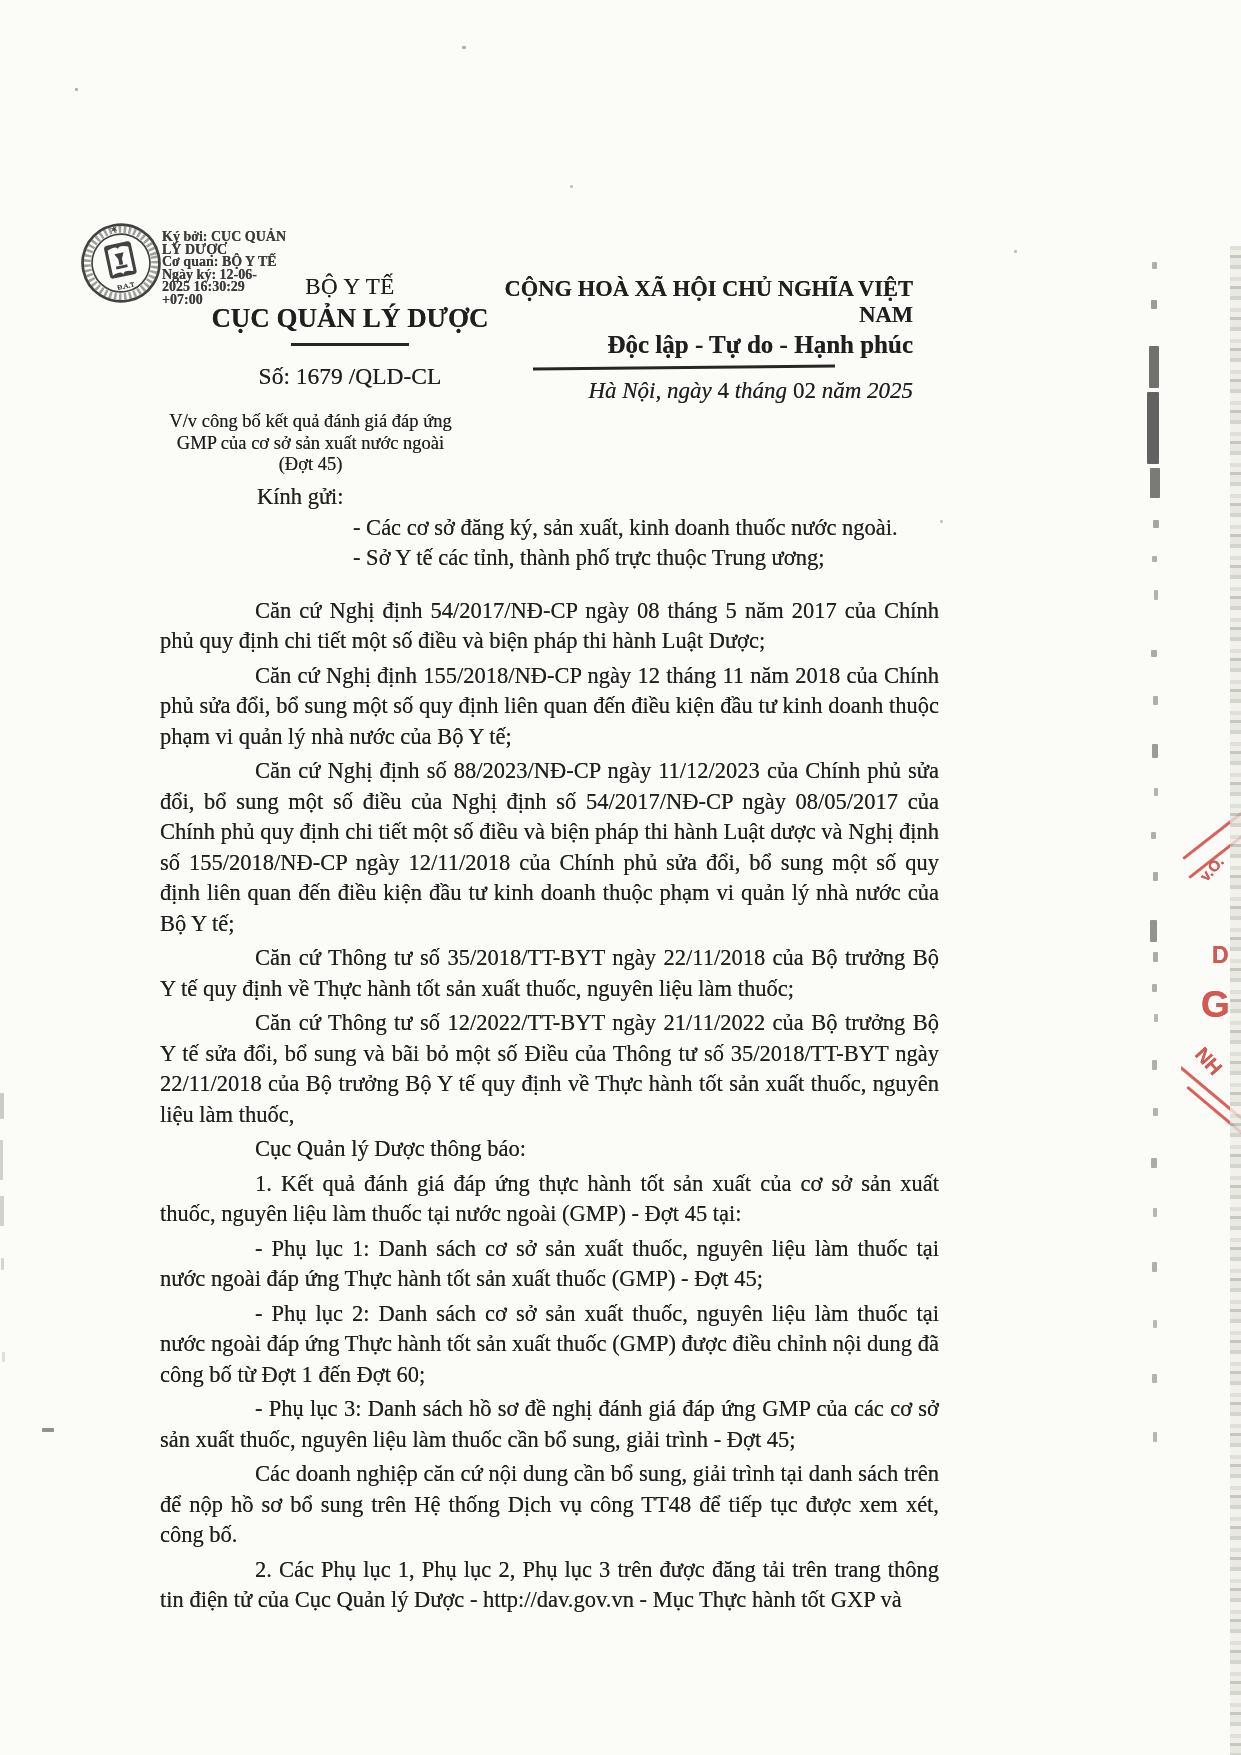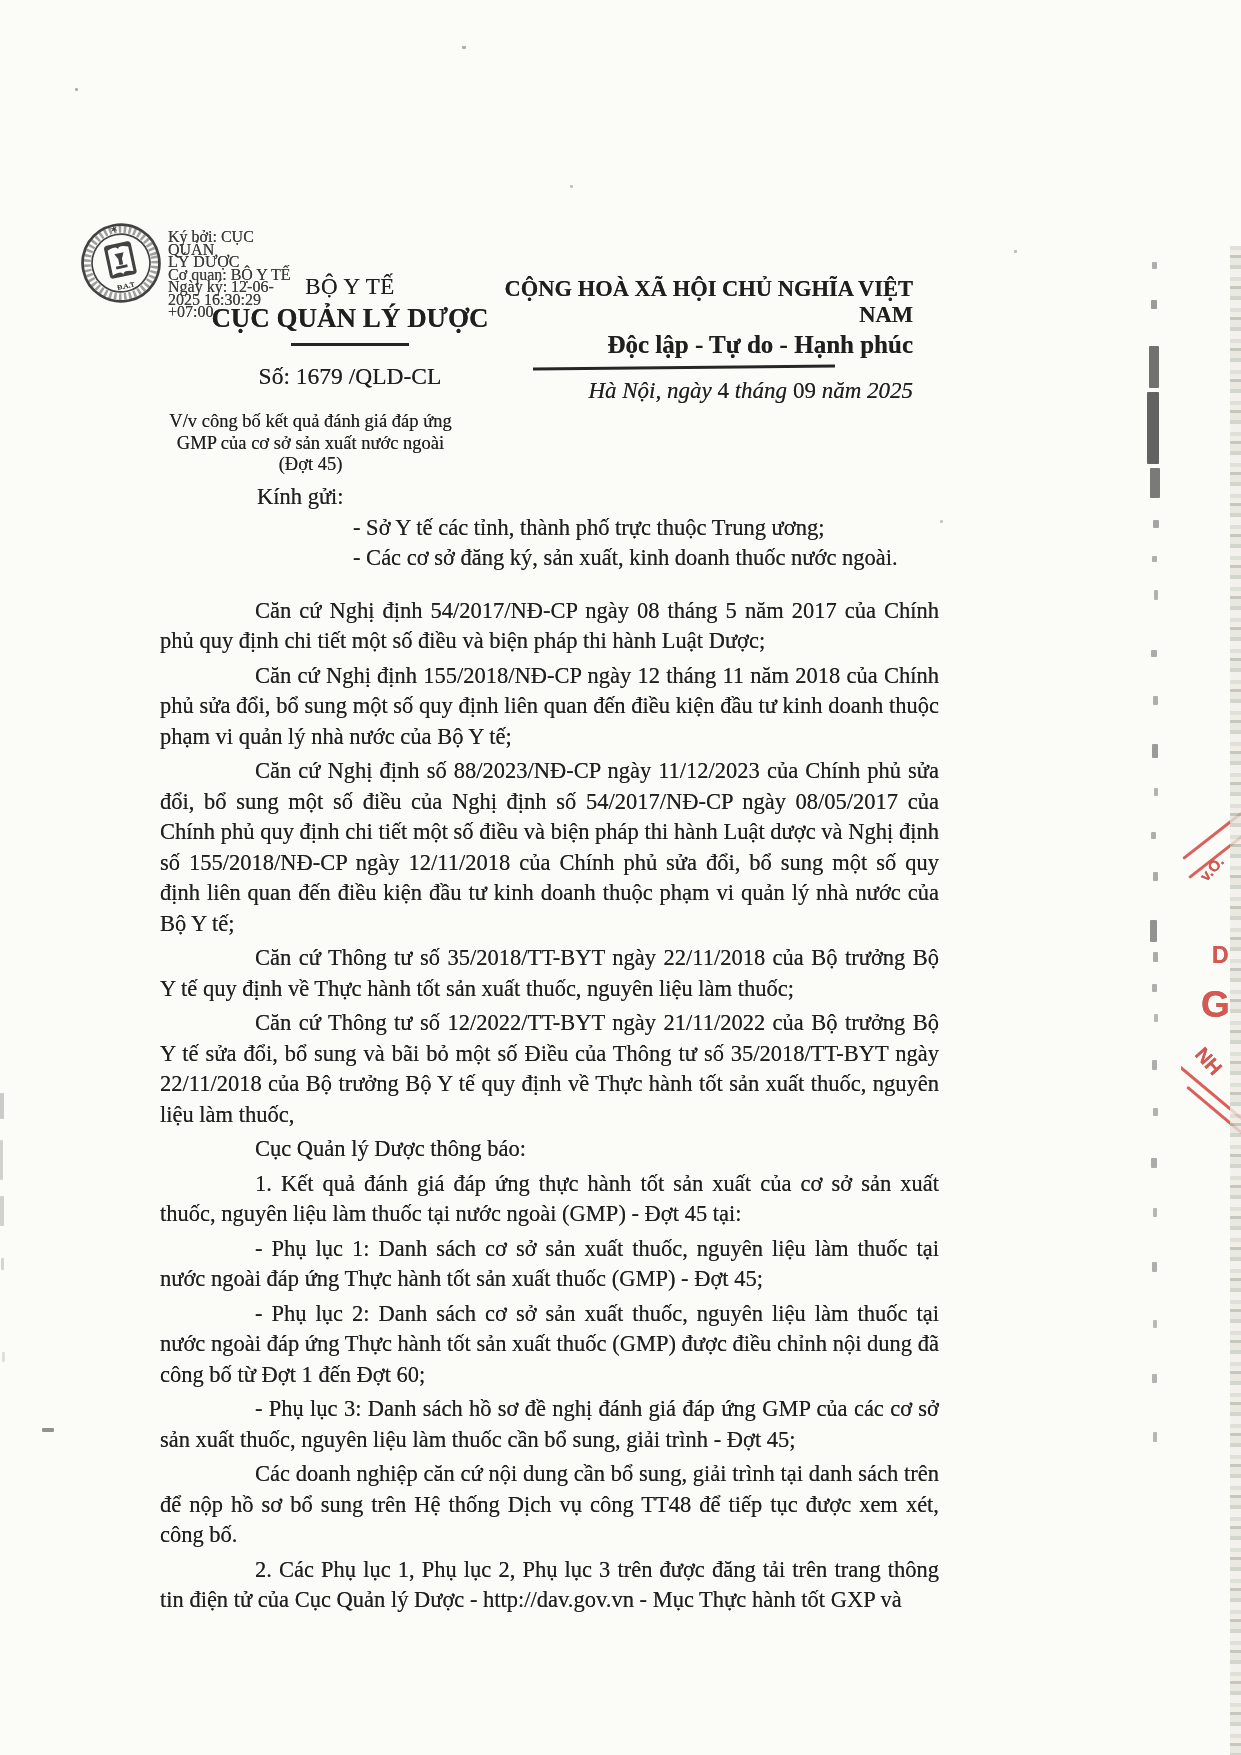--- a/index.html
+++ b/index.html
@@ -4,22 +4,22 @@
 <style>
   html,body{margin:0;padding:0;background:#e8e8e8;}
   .page{position:relative;width:1241px;height:1755px;background:#fbfbf8;overflow:hidden;
         font-family:"Liberation Serif",serif;color:#1f1f1f;}
   .soft{text-shadow:0 0 .6px #5a5a5a;}
 
   
   .seal{position:absolute;left:80px;top:222px;width:82px;height:82px;opacity:.9;}
 
   
-  .esign{position:absolute;left:168px;top:231px;width:135px;font-weight:normal;
-         font-size:16px;line-height:12.5px;color:#3b3b3b;}
+  .esign{position:absolute;left:162px;top:231px;width:135px;font-weight:bold;
+         font-size:14px;line-height:12.5px;color:#3b3b3b;}
 
   
   .hl-top{position:absolute;left:150px;top:274px;width:400px;text-align:center;}
   .hl-parent{font-weight:normal;font-size:23px;letter-spacing:.5px;}
   .hl-agency{font-weight:bold;font-size:27px;margin-top:3px;}
   .hl-rule{width:118px;height:3px;background:#262626;margin:9px auto 0;}
   .hl-num{position:absolute;left:150px;top:363px;width:400px;text-align:center;font-size:23.5px;}
   .hl-sub{position:absolute;left:158px;top:411px;width:305px;text-align:center;
           font-size:18.5px;line-height:21.5px;}
 
@@ -97,28 +97,28 @@
   <div class="hl-sub">
       <div>V/v công bố kết quả đánh giá đáp ứng</div>
       <div>GMP của cơ sở sản xuất nước ngoài</div>
       <div>(Đợt 45)</div>
     </div>
 
   <div class="hr">
     <div class="hr-m1">CỘNG HOÀ XÃ HỘI CHỦ NGHĨA VIỆT NAM</div>
     <div class="hr-m2">Độc lập - Tự do - Hạnh phúc</div>
     <div class="hr-rule"></div>
-    <div class="hr-date"><span>Hà Nội, ngày </span><span class="up">4</span><span>  tháng </span><span class="up">09</span><span> năm 2025</span></div>
+    <div class="hr-date"><span>Hà Nội, ngày </span><span class="up">4</span><span>  tháng </span><span class="up">02</span><span> năm 2025</span></div>
   </div>
 
   <div class="docbody">
     <div class="kg-label">Kính gửi:</div>
     <div class="kg-items">
+        <div class="recipient-line">- Các cơ sở đăng ký, sản xuất, kinh doanh thuốc nước ngoài.</div>
         <div class="recipient-line">- Sở Y tế các tỉnh, thành phố trực thuộc Trung ương;</div>
-        <div class="recipient-line">- Các cơ sở đăng ký, sản xuất, kinh doanh thuốc nước ngoài.</div>
       </div>
     <div class="body-text">
         <p class="para">Căn cứ Nghị định 54/2017/NĐ-CP ngày 08 tháng 5 năm 2017 của Chính phủ quy định chi tiết một số điều và biện pháp thi hành Luật Dược;</p>
         <p class="para">Căn cứ Nghị định 155/2018/NĐ-CP ngày 12 tháng 11 năm 2018 của Chính phủ sửa đổi, bổ sung một số quy định liên quan đến điều kiện đầu tư kinh doanh thuộc phạm vi quản lý nhà nước của Bộ Y tế;</p>
         <p class="para">Căn cứ Nghị định số 88/2023/NĐ-CP ngày 11/12/2023 của Chính phủ sửa đổi, bổ sung một số điều của Nghị định số 54/2017/NĐ-CP ngày 08/05/2017 của Chính phủ quy định chi tiết một số điều và biện pháp thi hành Luật dược và Nghị định số 155/2018/NĐ-CP ngày 12/11/2018 của Chính phủ sửa đổi, bổ sung một số quy định liên quan đến điều kiện đầu tư kinh doanh thuộc phạm vi quản lý nhà nước của Bộ Y tế;</p>
         <p class="para">Căn cứ Thông tư số 35/2018/TT-BYT ngày 22/11/2018 của Bộ trưởng Bộ Y tế quy định về Thực hành tốt sản xuất thuốc, nguyên liệu làm thuốc;</p>
         <p class="para">Căn cứ Thông tư số 12/2022/TT-BYT ngày 21/11/2022 của Bộ trưởng Bộ Y tế sửa đổi, bổ sung và bãi bỏ một số Điều của Thông tư số 35/2018/TT-BYT ngày 22/11/2018 của Bộ trưởng Bộ Y tế quy định về Thực hành tốt sản xuất thuốc, nguyên liệu làm thuốc,</p>
         <p class="para">Cục Quản lý Dược thông báo:</p>
         <p class="para">1. Kết quả đánh giá đáp ứng thực hành tốt sản xuất của cơ sở sản xuất thuốc, nguyên liệu làm thuốc tại nước ngoài (GMP) - Đợt 45 tại:</p>
         <p class="para">- Phụ lục 1: Danh sách cơ sở sản xuất thuốc, nguyên liệu làm thuốc tại nước ngoài đáp ứng Thực hành tốt sản xuất thuốc (GMP) - Đợt 45;</p>

